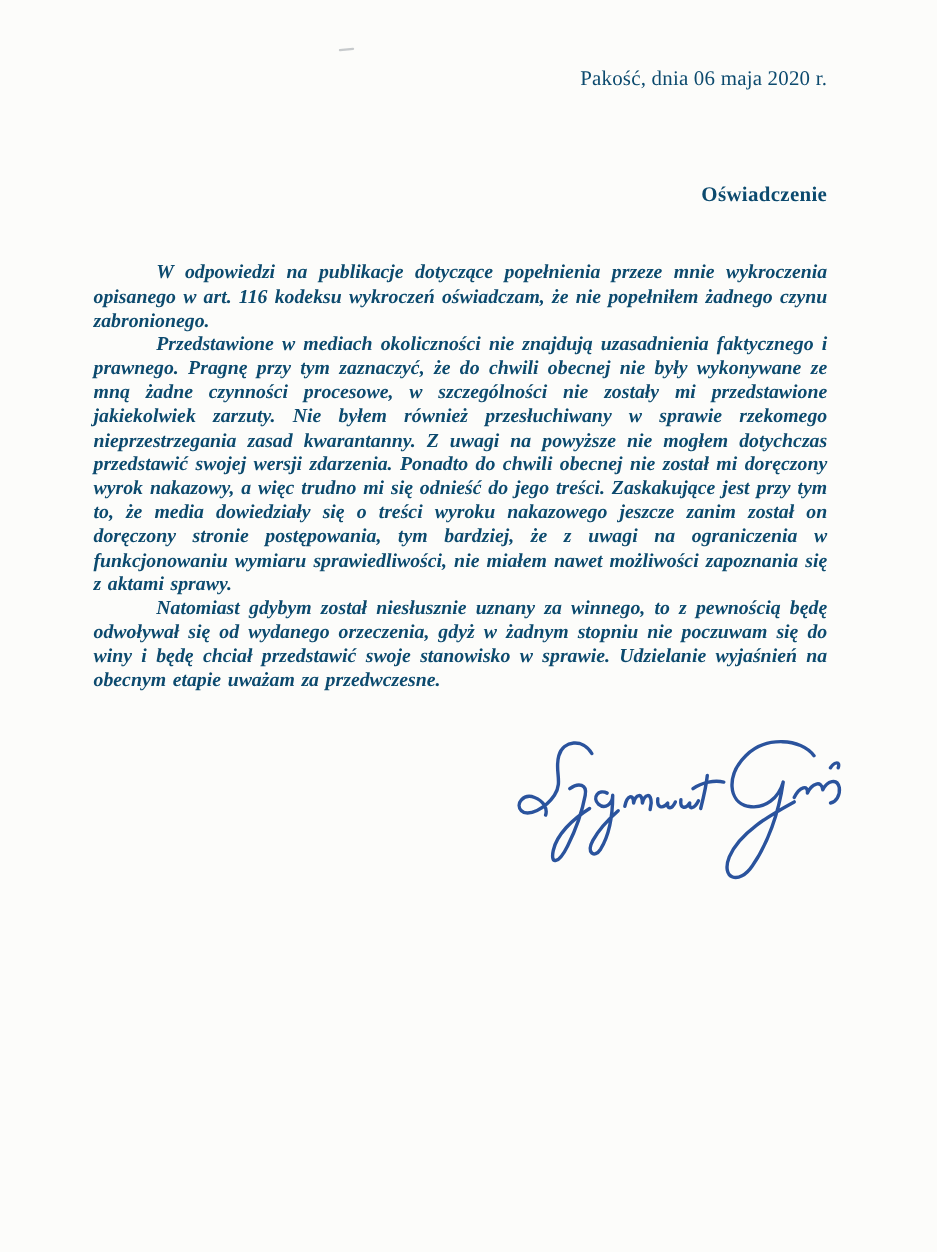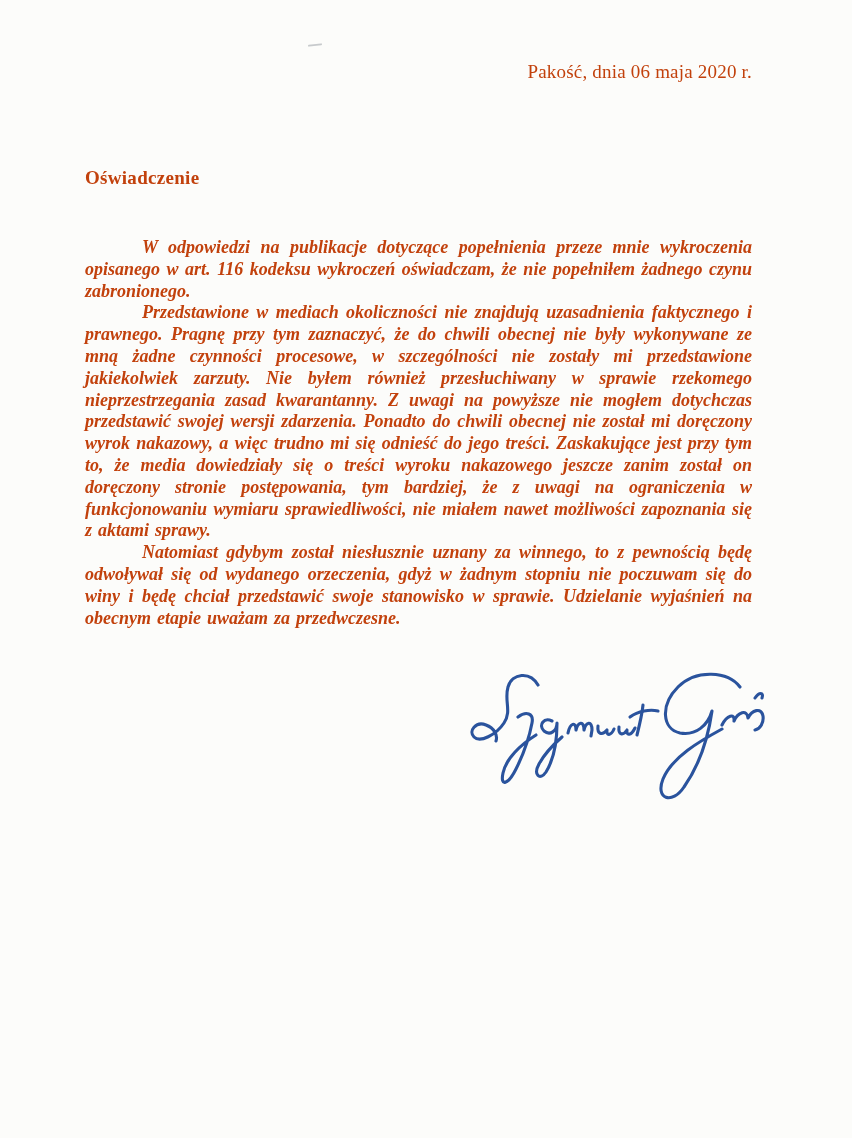--- a/index.html
+++ b/index.html
@@ -8,21 +8,21 @@
     background: #e8e8e6;
   }
   .page {
     position: relative;
     width: 852px;
     height: 1138px;
     margin: 0 auto;
     background: #fcfcfa;
     overflow: hidden;
     font-family: "Liberation Serif", "DejaVu Serif", serif;
-    color: #c2410c;
+    color: #0c4a6e;
   }
   .artifact-mark {
     position: absolute;
     top: 44px;
     left: 308px;
     width: 14px;
     height: 2px;
     background: #9aa0a6;
     opacity: 0.55;
     transform: rotate(-6deg);
@@ -37,21 +37,21 @@
     font-size: 19px;
     font-weight: 400;
     letter-spacing: 0.2px;
     white-space: nowrap;
   }
   .doc-title {
     position: absolute;
     top: 167px;
     left: 85px;
     width: 667px;
-    text-align: left;
+    text-align: right;
     font-size: 19px;
     font-weight: 700;
     letter-spacing: 0.3px;
   }
   .doc-body {
     position: absolute;
     top: 237px;
     left: 85px;
     width: 667px;
     font-size: 18px;

